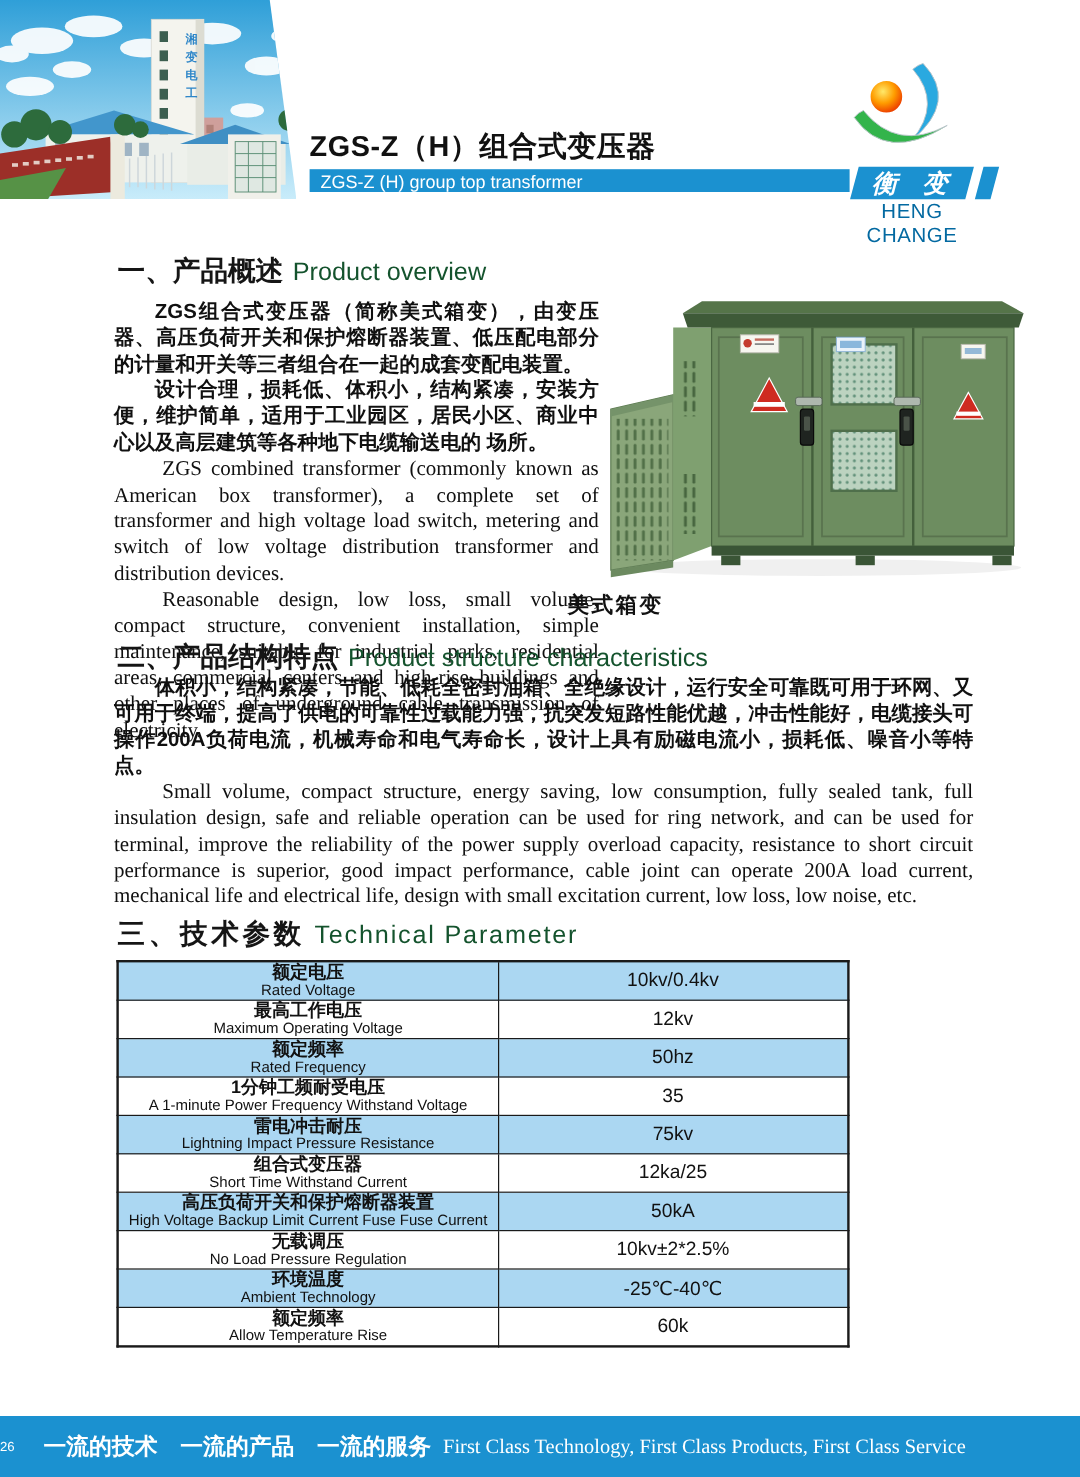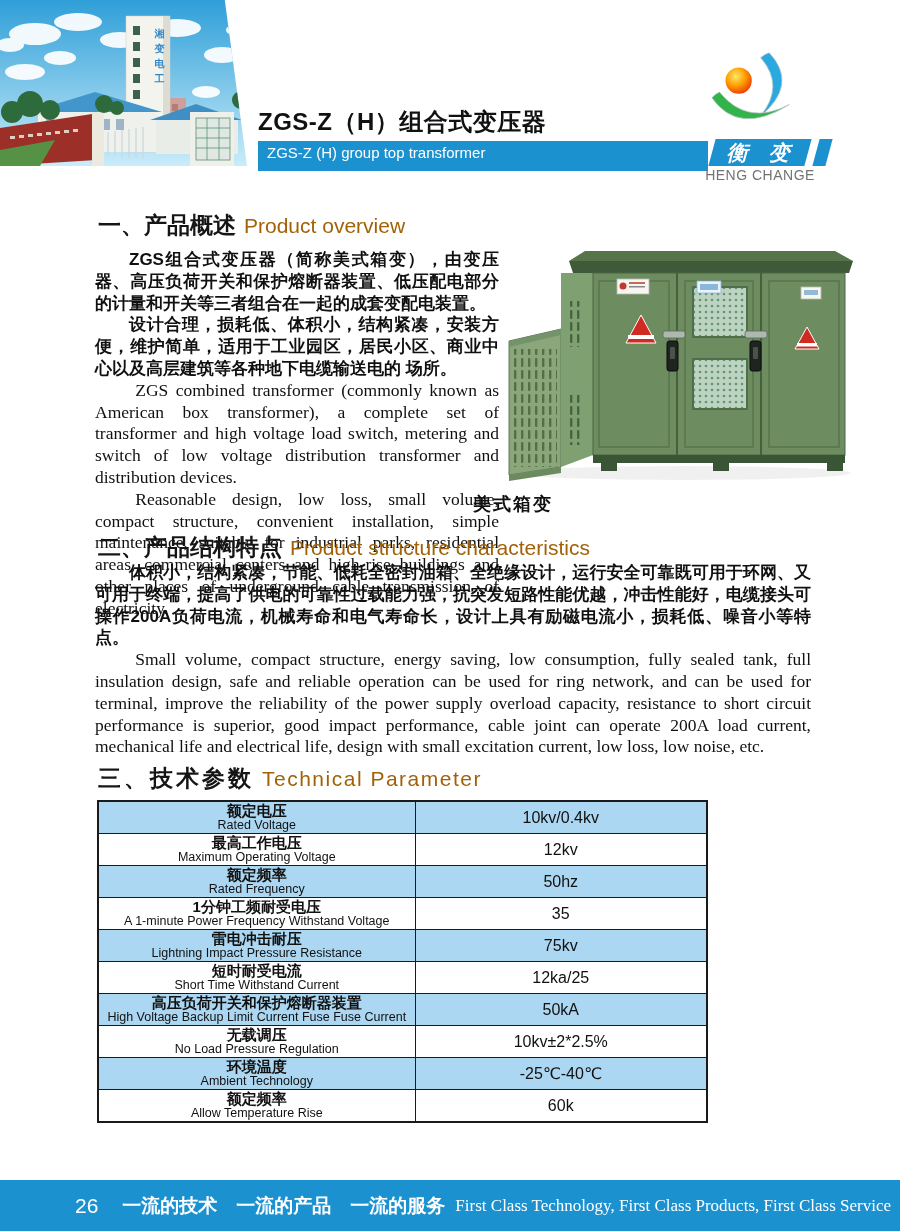--- a/index.html
+++ b/index.html
@@ -8,33 +8,33 @@
     font-family:"Liberation Sans","DejaVu Sans",sans-serif;color:#111;
   }
   .abs{position:absolute;}
 
   
   .factory-photo{left:0;top:0;width:247px;height:166px;clip-path:polygon(0 0,91% 0,100% 100%,0 100%);}
   .factory-photo svg{display:block;width:100%;height:100%;}
   .building-sign{left:153px;top:26px;width:13px;font-size:10px;line-height:15px;color:#2e86c8;
     font-weight:bold;text-align:center;word-break:break-all;}
   .header-title{left:258px;top:106px;font-size:24px;font-weight:bold;letter-spacing:0.5px;white-space:nowrap;}
-  .header-bar{left:258px;top:141px;width:450px;height:30px;color:#fff;font-size:15px;
+  .header-bar{left:258px;top:141px;width:450px;height:19px;color:#fff;font-size:15px;
     line-height:23px;padding-left:9px;box-sizing:border-box;white-space:nowrap;}
   .brand-box{left:712px;top:139px;width:96px;height:27px;transform:skewX(-15deg);
     display:flex;align-items:center;justify-content:center;color:#fff;font-size:21px;font-weight:bold;white-space:pre;}
   .brand-stripe{left:816px;top:139px;width:13px;height:27px;transform:skewX(-15deg);}
-  .brand-en{left:700px;top:167px;width:120px;text-align:center;font-size:14px;letter-spacing:0.5px;color:#737373;}
+  .brand-en{left:700px;top:167px;width:120px;text-align:center;font-size:17px;letter-spacing:0.5px;color:#0369a1;}
   .brand-logo{left:699px;top:50px;width:108px;height:88px;}
   .brand-logo svg{display:block;width:100%;height:100%;}
 
   
   .sec-heading{white-space:nowrap;}
   .sec-heading .h-cn{font-size:23px;font-weight:bold;color:#151515;}
-  .sec-heading .h-en{font-size:21px;color:#a16207;margin-left:8px;}
+  .sec-heading .h-en{font-size:21px;color:#14532d;margin-left:8px;}
   .sp .h-cn{letter-spacing:3px;}
   .sp .h-en{letter-spacing:1.5px;}
 
   
   .textblock p{margin:0;}
   p.cn{font-size:17px;line-height:21.8px;text-align:justify;text-indent:2em;font-weight:600;color:#101010;}
   p.en{font-family:"Liberation Serif","DejaVu Serif",serif;font-size:17.5px;line-height:21.8px;
     text-align:justify;text-indent:2.3em;color:#101010;}
   .s1-text{left:95px;top:249px;width:404px;}
   .s2-text{left:95px;top:562px;width:716px;}
@@ -51,21 +51,21 @@
   .param-table td{border:1.4px solid #1a1a1a;padding:1px 4px;height:26.5px;vertical-align:middle;}
   .param-table tr:nth-child(odd){background:#abd7f2;}
   .param-table tr:nth-child(even){background:#ffffff;}
   td.c-label{width:50.5%;text-align:center;}
   .lbl-cn{font-size:15px;line-height:15.5px;font-weight:bold;}
   .lbl-en{font-size:12.5px;line-height:13.5px;}
   td.c-val{text-align:center;font-size:16px;}
 
   
   .footer{left:0;top:1180px;width:900px;height:51px;display:flex;align-items:center;color:#fff;}
-  .pageno{margin-left:75px;font-size:21px;}
+  .pageno{font-size:11px;}
   .slogan-cn{margin-left:24px;font-size:19px;font-weight:bold;white-space:pre;}
   .slogan-en{margin-left:10px;font-family:"Liberation Serif","DejaVu Serif",serif;font-size:17px;white-space:nowrap;}
 
   .bg-accent{background:#1b91d0;}
 </style>
 </head>
 <body>
 
 <div class="abs factory-photo">
   <svg viewBox="0 0 247 166" preserveAspectRatio="none">
@@ -307,21 +307,21 @@
   </tr>
       <tr>
     <td class="c-label">
       <div class="lbl-cn">雷电冲击耐压</div>
       <div class="lbl-en">Lightning Impact Pressure Resistance</div>
     </td>
     <td class="c-val">75kv</td>
   </tr>
       <tr>
     <td class="c-label">
-      <div class="lbl-cn">短时耐受电流</div>
+      <div class="lbl-cn">组合式变压器</div>
       <div class="lbl-en">Short Time Withstand Current</div>
     </td>
     <td class="c-val">12ka/25</td>
   </tr>
       <tr>
     <td class="c-label">
       <div class="lbl-cn">高压负荷开关和保护熔断器装置</div>
       <div class="lbl-en">High Voltage Backup Limit Current Fuse Fuse Current</div>
     </td>
     <td class="c-val">50kA</td>

